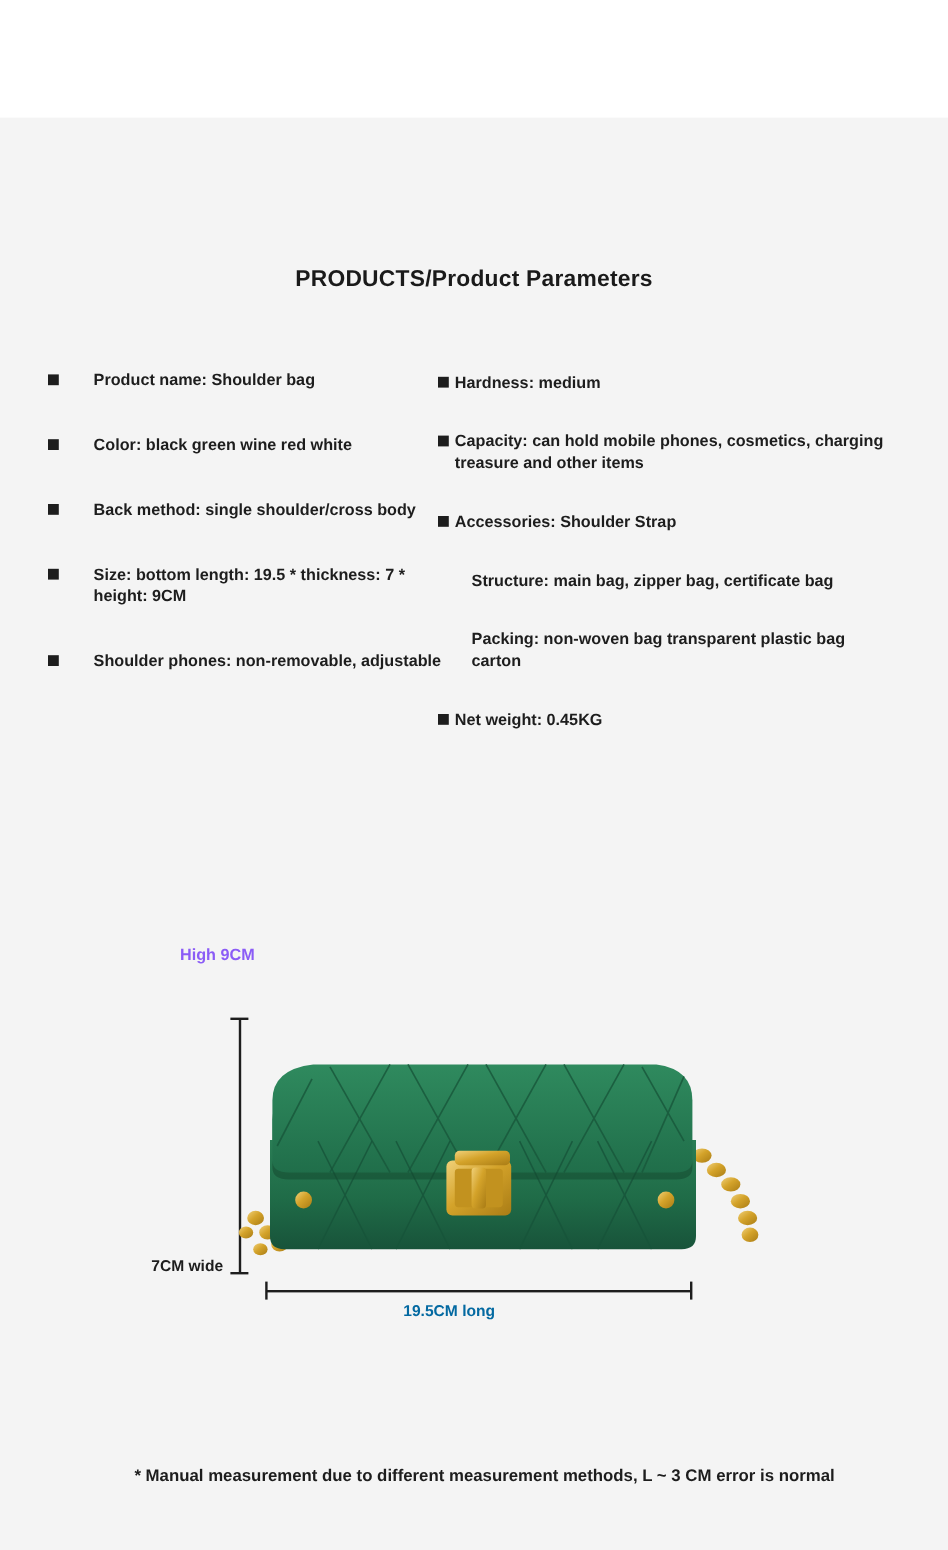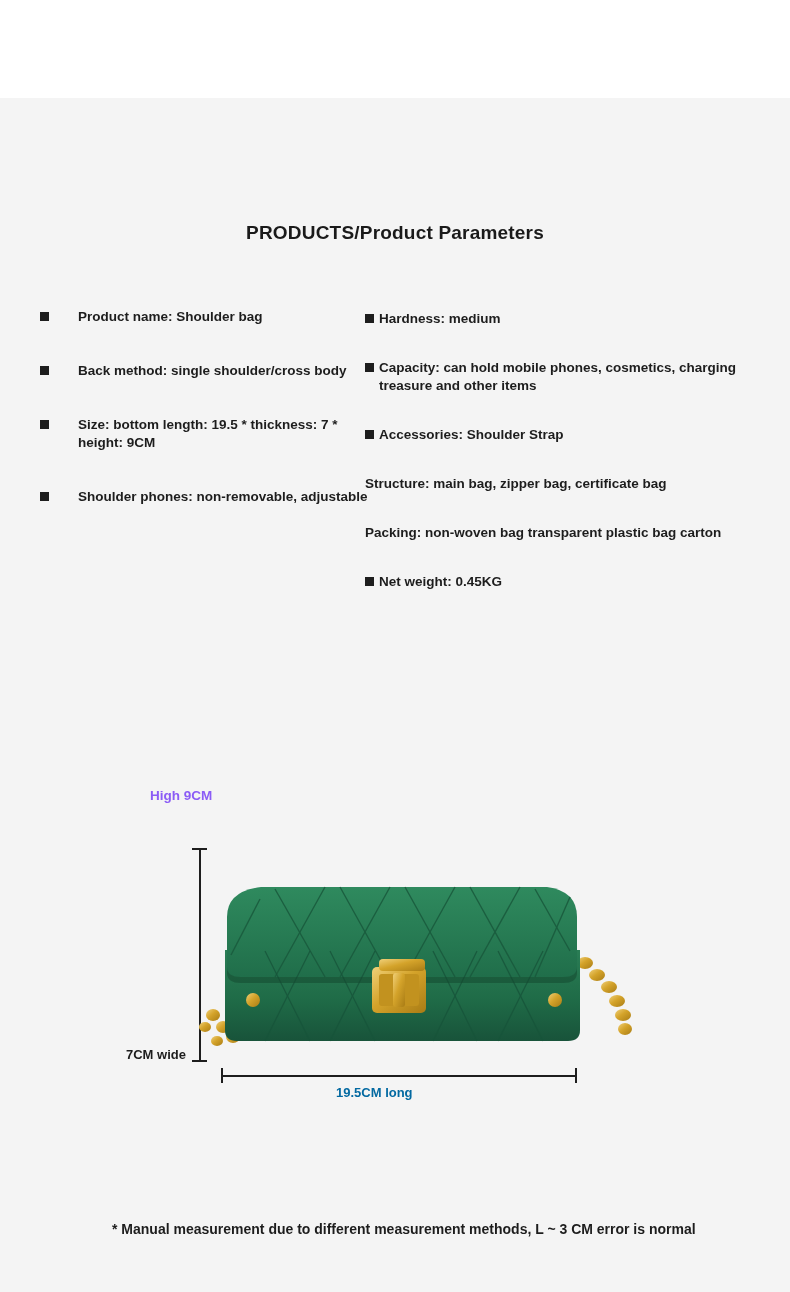--- a/index.html
+++ b/index.html
@@ -70,20 +70,21 @@
     position: absolute;
     left: 0;
     top: 4px;
     width: 9px;
     height: 9px;
     background: #1d1d1d;
     display: inline-block;
   }
   .spec-item.nobullet {
     padding-left: 0;
+    margin-left: 28px;
   }
   .spec-col-left .spec-item { margin-bottom: 36px; padding-left: 38px; }
   .spec-col-right .spec-item { margin-bottom: 31px; }
   .label-high {
     position: absolute;
     left: 150px;
     top: 788px;
     font-size: 13.5px;
     font-weight: bold;
     color: #8b5cf6;
@@ -178,20 +179,24 @@
 
   <div class="top-white"></div>
   <div class="body-panel"></div>
 
   <div class="title">PRODUCTS/Product Parameters</div>
 
   <div class="spec-col-left">
     <div class="spec-item">
       <span class="bullet"></span>
       <span>Product name: Shoulder bag</span>
+    </div>
+    <div class="spec-item">
+      <span class="bullet"></span>
+      <span>Color: black green wine red white</span>
     </div>
     <div class="spec-item">
       <span class="bullet"></span>
       <span>Back method: single shoulder/cross body</span>
     </div>
     <div class="spec-item">
       <span class="bullet"></span>
       <span>Size: bottom length: 19.5 * thickness: 7 * height: 9CM</span>
     </div>
     <div class="spec-item">

